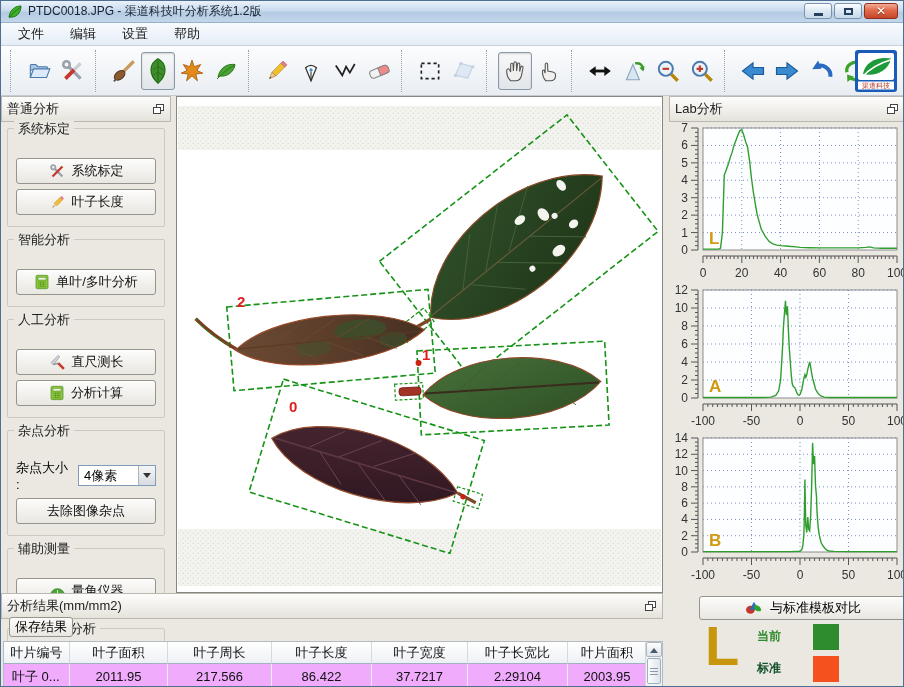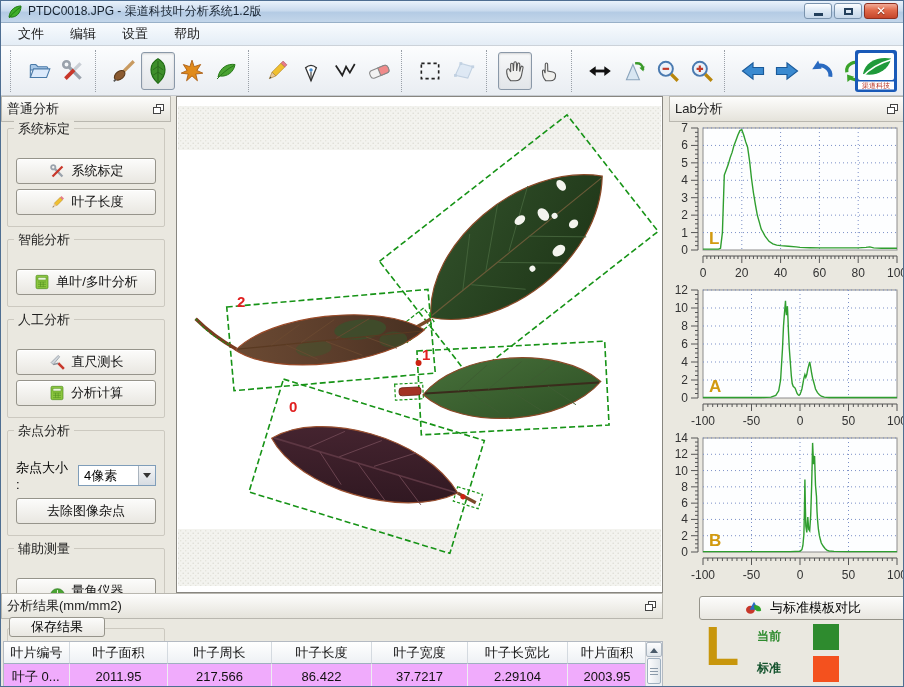--- a/index.html
+++ b/index.html
@@ -75,21 +75,21 @@
   .bigL { position:absolute; left:36px; top:-4px; font-size:56px; font-weight:bold; color:#c8960c; line-height:60px; }
   .leg-txt { position:absolute; font-size:12px; font-weight:bold; }
   .leg-txt.cur { left:88px; top:8px; color:#2e8b2e; }
   .leg-txt.std { left:88px; top:40px; color:#14532d; }
   .leg-sq { position:absolute; width:26px; height:26px; left:144px; }
   .leg-sq.cur { top:4px; }
   .leg-sq.std { top:36px; }
 
   
   .results { position:absolute; left:0; top:592px; width:662px; height:95px; }
-  .savebtn { position:absolute; left:8px; top:24px; width:96px; height:20px;
+  .savebtn { position:absolute; left:8px; top:24px; width:64px; height:20px;
     border:1px solid #96948b; border-radius:3px; background:linear-gradient(#fcfcfb,#e9e7e1);
     font-size:13px; display:flex; align-items:center; justify-content:center; }
   .rtable { position:absolute; left:2px; top:48px; width:660px; height:47px; background:#f0abfc;
     border:1px solid #b4bac2; overflow:hidden; }
   .trow { display:flex; }
   .thead .cell { height:22px; background:linear-gradient(#ffffff,#eef1f4);
     border-bottom:1px solid #9fb0c0; border-right:1px solid #d4dae0;
     font-size:13px; color:#111; display:flex; align-items:center; justify-content:center; }
   .tbody .cell { height:25px; font-size:13px; color:#111; border-right:1px solid #eceef0;
     display:flex; align-items:center; justify-content:center; }

